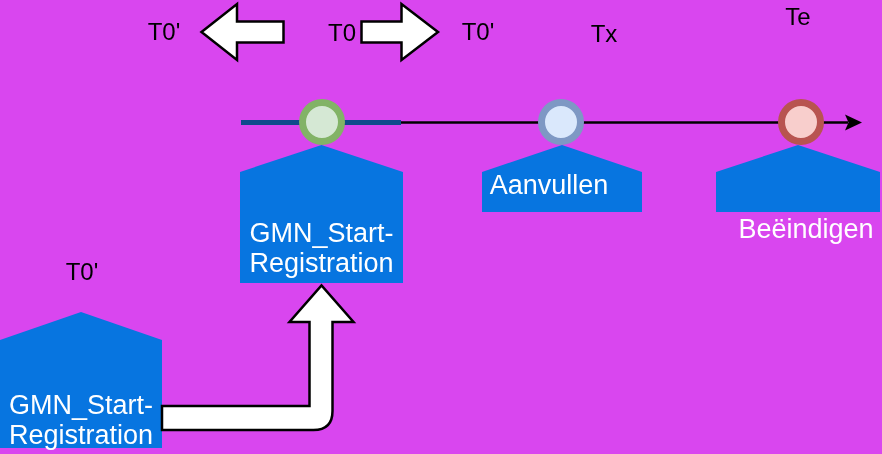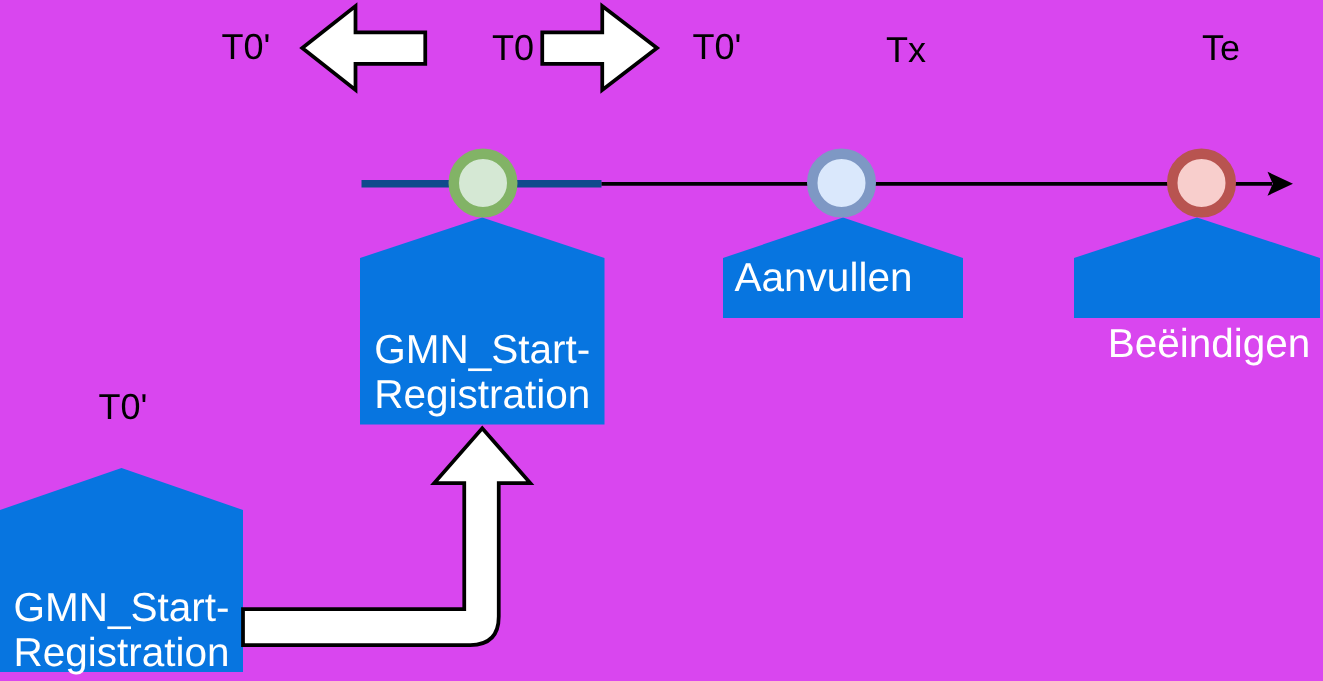--- a/index.html
+++ b/index.html
@@ -50,21 +50,21 @@
 
     <circle cx="322" cy="122" r="19.5" stroke-width="7" fill="#d5e8d4" stroke="#82b366"></circle>
     <circle cx="561" cy="122" r="19.5" stroke-width="7" fill="#dae8fc" stroke="#7e98c4"></circle>
     <circle cx="801" cy="122" r="19.5" stroke-width="7" fill="#f8cecc" stroke="#b85450"></circle>
   </svg>
 
   <div class="time-lbl" style="left:164px; top:19px;">T0'</div>
   <div class="time-lbl" style="left:342px; top:20px;">T0</div>
   <div class="time-lbl" style="left:478px; top:19px;">T0'</div>
   <div class="time-lbl" style="left:558px; top:21px;margin-left:46px;">Tx</div>
-  <div class="time-lbl" style="left:798px; top:20px;margin-left:16px;">Te</div>
+  <div class="time-lbl" style="left:798px; top:4px;">Te</div>
   <div class="time-lbl" style="left:82px; top:259px;">T0'</div>
 
   <div class="node-label" style="left:240px; top:218px; width:163px;">
     <div>GMN_Start-</div>
     <div>Registration</div>
   </div>
 
   <div class="node-label" style="left:0px; top:390px; width:162px;">
     <div>GMN_Start-</div>
     <div>Registration</div>

